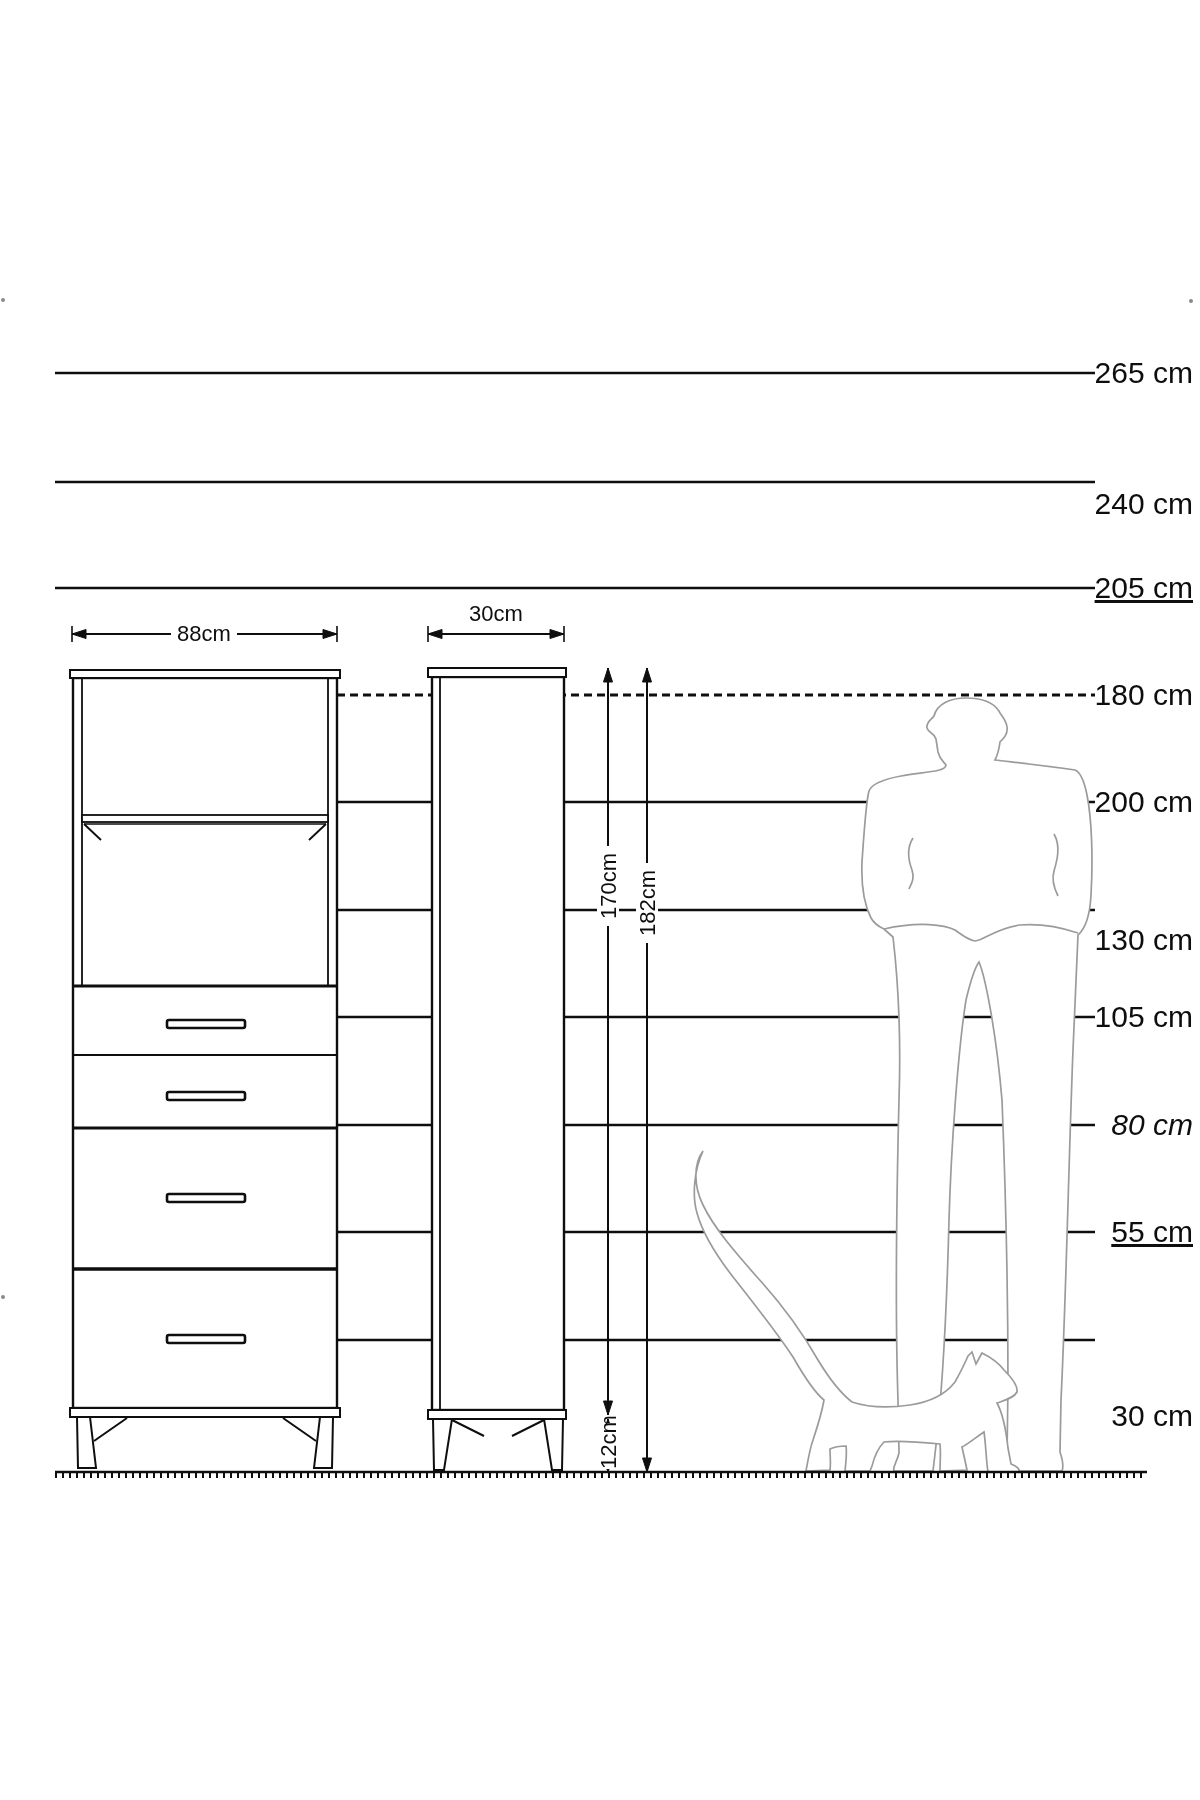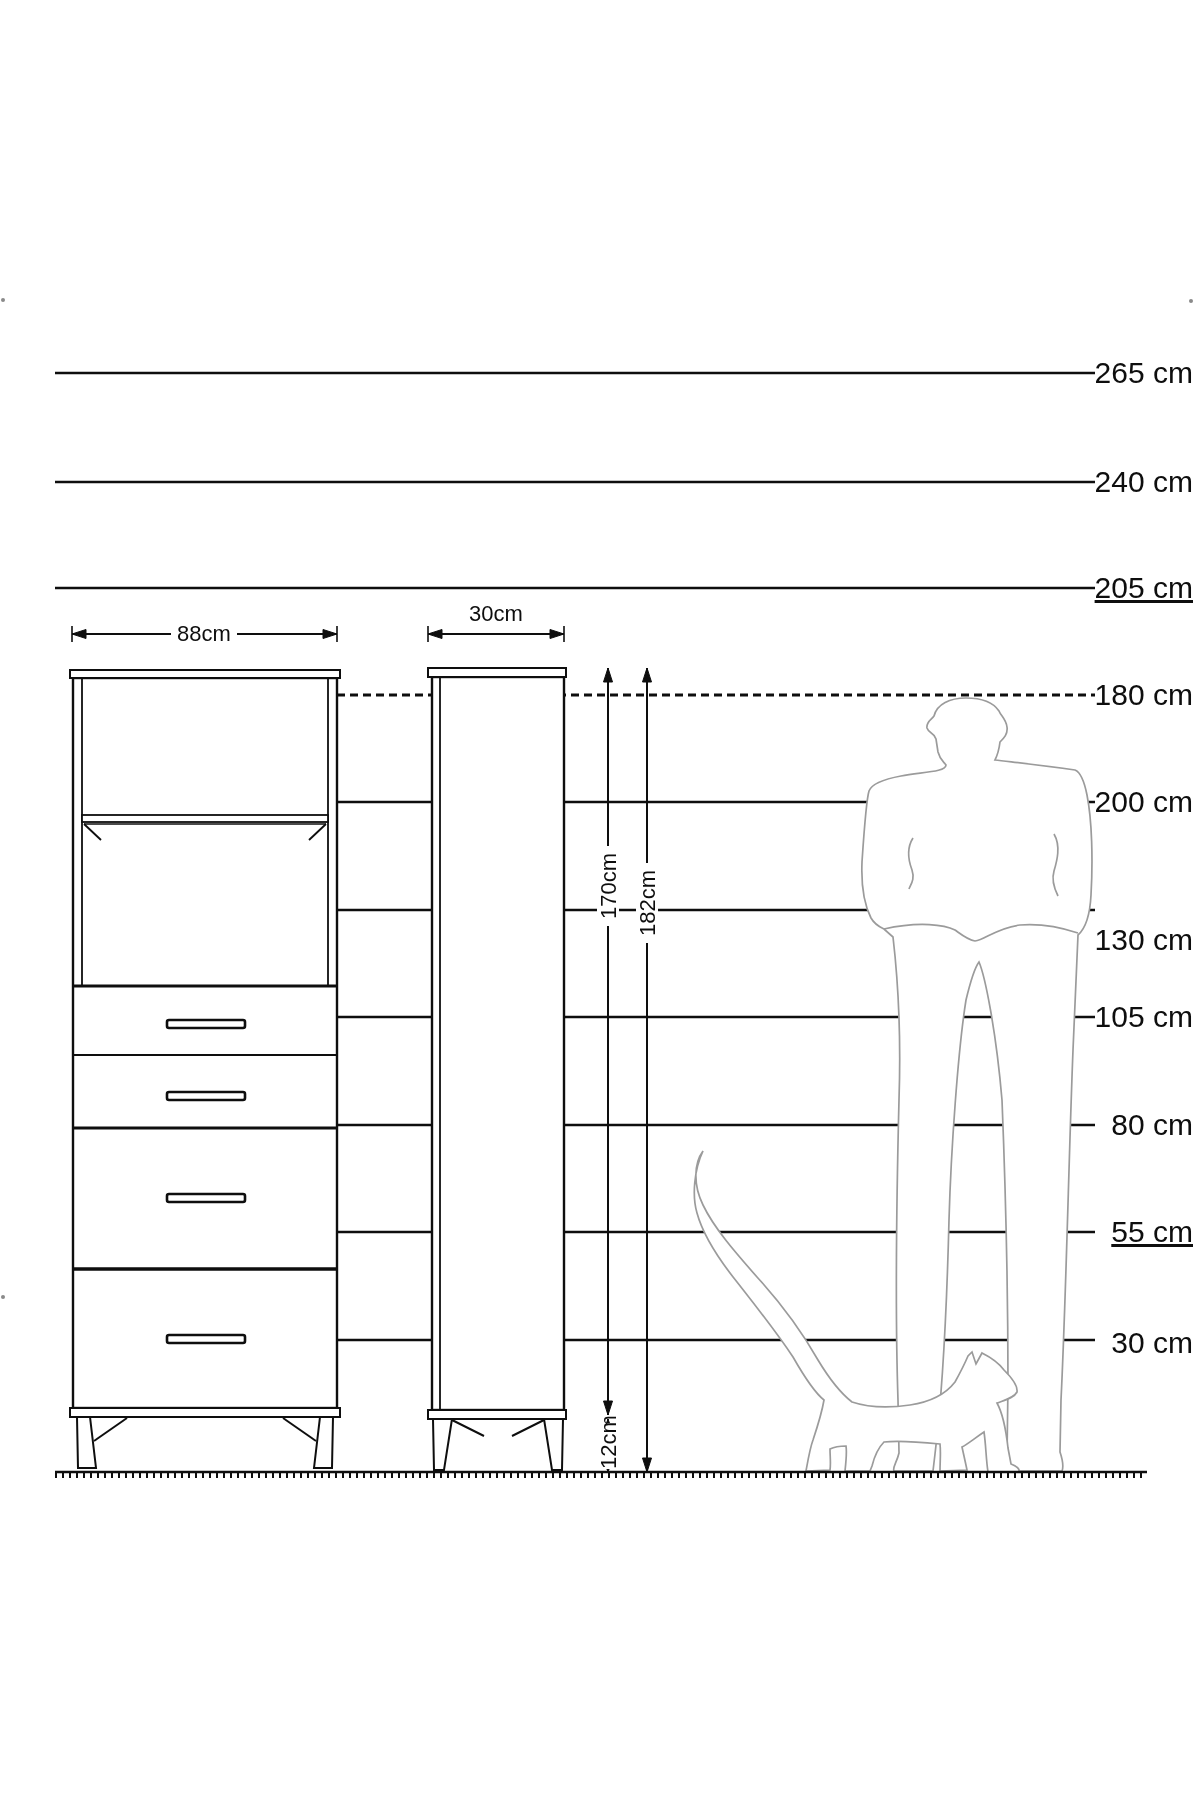--- a/index.html
+++ b/index.html
@@ -218,28 +218,28 @@
                C 692,1196 694,1170 703,1151 Z"></path>
     </g>
 
     <g stroke="#0e0e0e">
       <line x1="55" y1="1472" x2="1147" y2="1472" stroke-width="2.6"></line>
       <line x1="55" y1="1475" x2="1147" y2="1475" stroke-width="6" stroke-dasharray="2 5"></line>
     </g>
   </svg>
 
   <div class="scale-label" style="top:356px;text-align:right;">265 cm</div>
-  <div class="scale-label" style="top:465px;">240 cm</div>
+  <div class="scale-label" style="top:487px;">240 cm</div>
   <div class="scale-label" style="top:571px;text-decoration:underline;">205 cm</div>
   <div class="scale-label" style="top:678px;">180 cm</div>
   <div class="scale-label" style="top:785px;">200 cm</div>
   <div class="scale-label" style="top:923px;">130 cm</div>
   <div class="scale-label" style="top:1000px;">105 cm</div>
-  <div class="scale-label" style="top:1108px;">80 cm</div>
+  <div class="scale-label" style="top:1108px;font-style:italic;">80 cm</div>
   <div class="scale-label" style="top:1215px;text-decoration:underline;">55 cm</div>
-  <div class="scale-label" style="top:1326px;text-align:right;">30 cm</div>
+  <div class="scale-label" style="top:1399px;text-align:right;">30 cm</div>
 
   <div class="dim-label" style="left:171px;top:622px;width:66px;text-align:center;">88cm</div>
   <div class="dim-label" style="left:463px;top:602px;width:66px;">30cm</div>
   <div class="dim-label vert" style="left:568px;top:875px;width:80px;height:22px;">170cm</div>
   <div class="dim-label vert" style="left:607px;top:892px;width:80px;height:22px;">182cm</div>
   <div class="dim-label vert" style="left:585px;top:1435px;width:46px;height:22px;">12cm</div>
 </div>
 
 </body></html>

